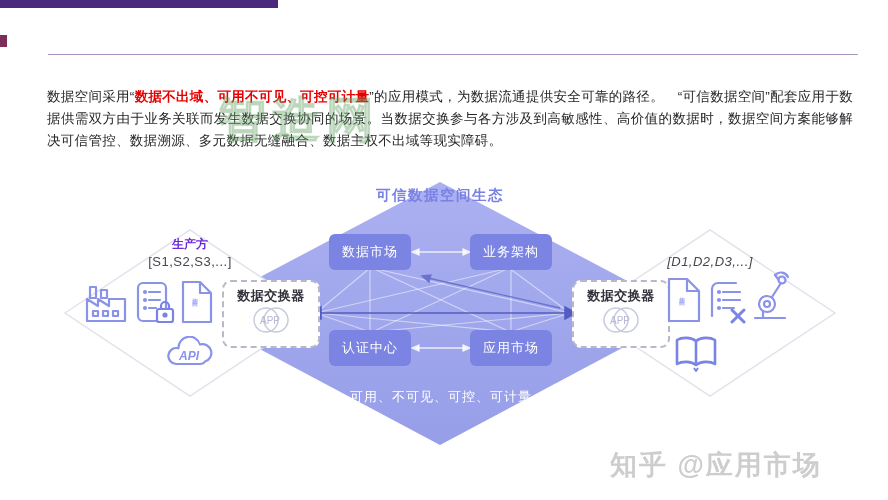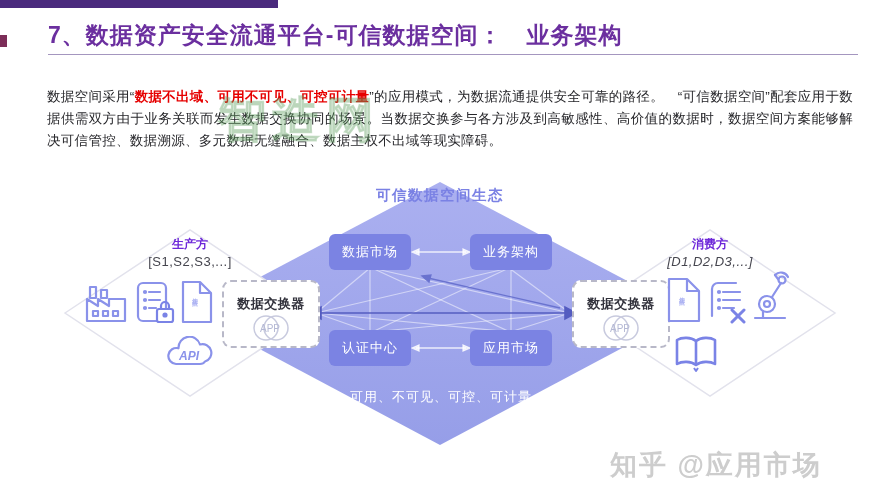--- a/index.html
+++ b/index.html
@@ -29,36 +29,35 @@
   #center-title{left:330px;top:186px;width:220px;text-align:center;font-size:14.5px;font-weight:600;
                 letter-spacing:1.5px;color:#7a81e4;}
   #center-caption{left:320px;top:388px;width:242px;text-align:center;font-size:13px;color:#ffffff;
                   letter-spacing:1px;}
 
   .side-title{width:140px;text-align:center;font-size:12px;font-weight:bold;color:#6d28d9;}
   .side-sub{width:160px;text-align:center;font-size:13px;color:#45454e;letter-spacing:0.5px;}
 
   .exchanger-box{width:94px;height:64px;background:#fff;border:2px dashed #b8b8c8;border-radius:9px;
                  display:flex;flex-direction:column;align-items:center;}
-  .exchanger-label{margin-top:13px;font-size:13px;font-weight:bold;color:#32323c;letter-spacing:0.5px;}
+  .exchanger-label{margin-top:5px;font-size:13px;font-weight:bold;color:#32323c;letter-spacing:0.5px;}
   .vtext{writing-mode:vertical-rl;font-size:6px;color:#a9aff2;letter-spacing:1px;}
 
   #wm-zhihu{left:610px;top:447px;width:272px;font-size:27px;font-weight:bold;color:#cdcdcd;
             letter-spacing:2px;white-space:nowrap;
             text-shadow:1px 1px 0 #ffffff;}
 </style>
 </head>
 <body>
 
 <div id="canvas">
 
   <div class="abs" id="topbar"></div>
   <div class="abs" id="left-tick"></div>
 
-  <div class="abs" id="page-title">7、数据资产安全流通平台-可信数据空间：　业务架构</div>
   <div class="abs" id="title-underline"></div>
 
   <div class="abs" id="body-paragraph"><span>数据空间采用“</span><span class="hl-red">数据不出域、可用不可见、可控可计量</span><span>”的应用模式，为数据流通提供安全可靠的路径。　“可信数据空间”配套应用于数据供需双方由于业务关联而发生数据交换协同的场景。当数据交换参与各方涉及到高敏感性、高价值的数据时，数据空间方案能够解决可信管控、数据溯源、多元数据无缝融合、数据主权不出域等现实障碍。</span></div>
 
   <div class="abs" id="wm-green">智造网</div>
 
   <svg class="abs" style="left:0;top:0;" width="888" height="500" viewBox="0 0 888 500">
     <defs>
       <linearGradient id="dg" x1="0" y1="0" x2="0" y2="1">
         <stop offset="0" stop-color="#abb0f0"></stop>
@@ -111,21 +110,20 @@
   <div class="abs node-box" style="left:470px;top:234px;">业务架构</div>
   <div class="abs node-box" style="left:329px;top:330px;">认证中心</div>
   <div class="abs node-box" style="left:470px;top:330px;">应用市场</div>
 
   <div class="abs" id="center-title">可信数据空间生态</div>
   <div class="abs" id="center-caption">可用、不可见、可控、可计量</div>
 
   <div class="abs side-title" style="left:120px;top:236px;">生产方</div>
   <div class="abs side-sub" style="left:110px;top:254px;">[S1,S2,S3,...]</div>
 
-  <div class="abs side-title" style="left:640px;top:236px;">消费方</div>
   <div class="abs side-sub" style="left:630px;top:254px;font-style:italic;">[D1,D2,D3,...]</div>
 
   <svg class="abs" style="left:84px;top:284px;" width="44" height="40" viewBox="0 0 44 40" fill="none" stroke="#8a92ea" stroke-width="2.2" stroke-linejoin="round">
     <rect x="6" y="3" width="6" height="11"></rect>
     <rect x="17" y="6" width="6" height="8"></rect>
     <path d="M3 37 V15 L14 22 V15 L25 22 V15 H41 V37 Z"></path>
     <rect x="9" y="27" width="5" height="5"></rect>
     <rect x="19" y="27" width="5" height="5"></rect>
     <rect x="29" y="27" width="5" height="5"></rect>
   </svg>

